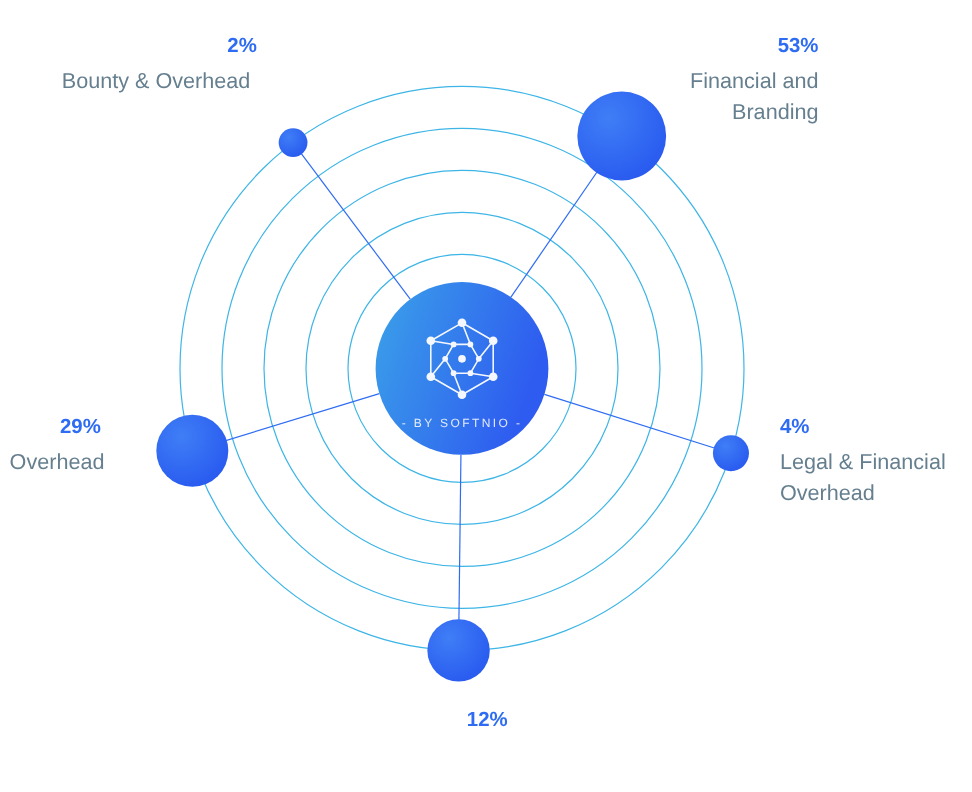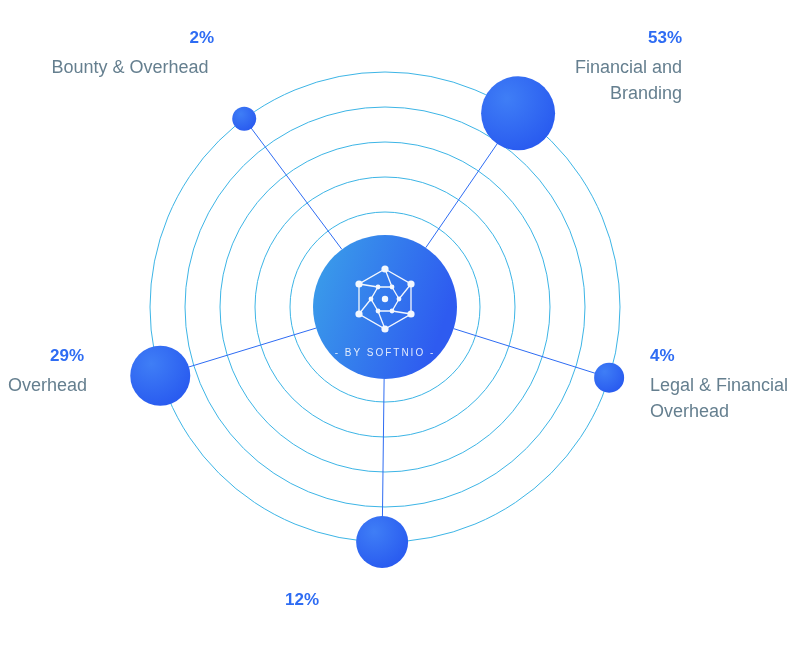--- a/index.html
+++ b/index.html
@@ -9,21 +9,21 @@
   .lb{position:absolute;}
   .pct{font-size:17px;font-weight:700;color:#2e6cf3;line-height:22px;margin-bottom:5px;}
   .lbl{font-size:18px;color:#657f8f;line-height:26px;}
   .lb-branding{left:575px;top:27px;text-align:right;}
   .lb-bounty{left:30px;top:27px;width:200px;}
   .lb-bounty .pct{text-align:right;padding-right:16px;}
   .lb-bounty .lbl{text-align:center;}
   .lb-legal{left:650px;top:345px;text-align:left;}
   .lb-gift{left:8px;top:345px;width:110px;text-align:left;}
   .lb-gift .pct{padding-left:42px;}
-  .lb-it{left:285px;top:589px;width:210px;text-align:left;}
+  .lb-it{left:301px;top:589px;width:210px;text-align:center;}
 </style>
 </head>
 <body>
 
 <div class="stage">
 
   <svg id="orbit-svg" class="chart" width="810" height="660" viewBox="0 0 810 660">
     <defs>
       <linearGradient id="centerGrad" x1="0" y1="0" x2="1" y2="0.35">
         <stop offset="0" stop-color="#3ba2e9"></stop>

